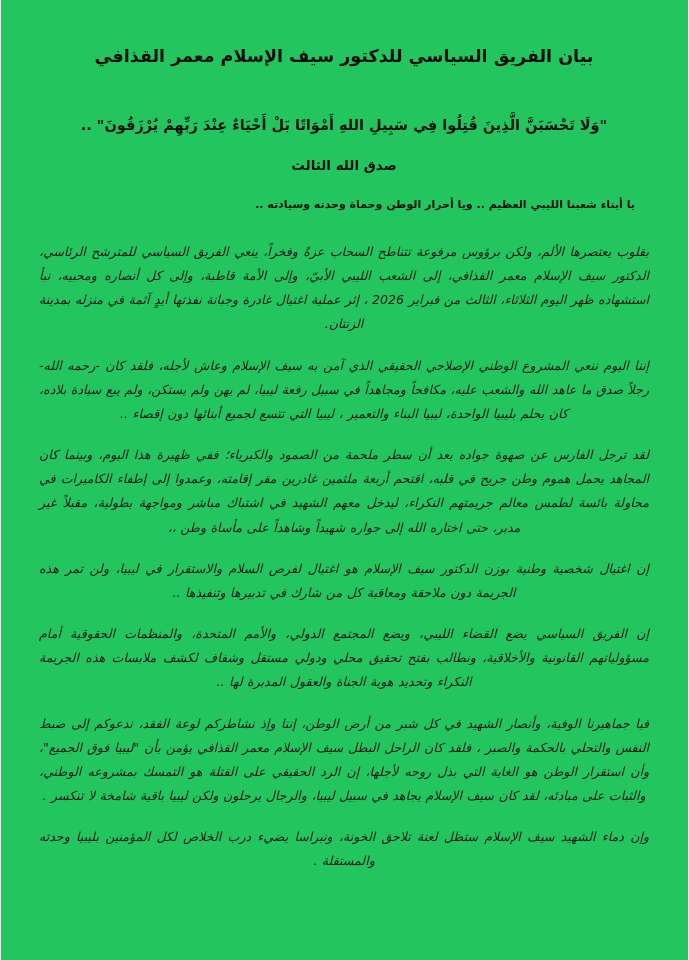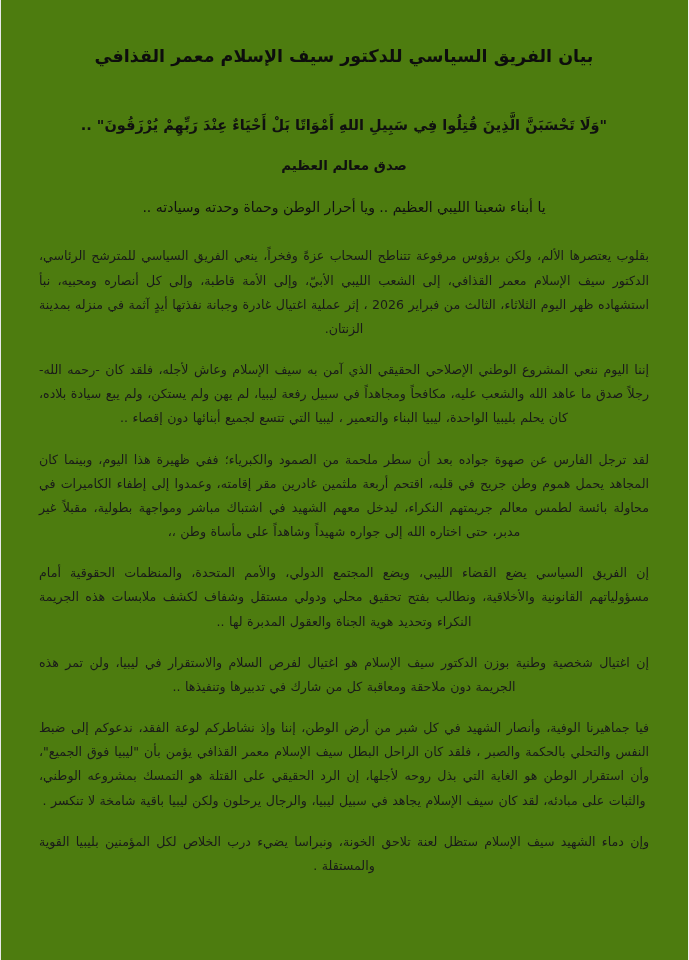--- a/index.html
+++ b/index.html
@@ -12,21 +12,21 @@
     height: 960px;
     overflow: hidden;
     font-family: "DejaVu Sans", "Liberation Sans", sans-serif;
     color: #111111;
     position: relative;
   }
   .page {
     width: 689px;
     height: 960px;
     box-sizing: border-box;
-    background: #4d7c0f;
+    background: #22c55e;
     padding: 0;
     position: relative;
     border-left: 1px solid #e9e9e9;
     border-right: 1px solid #f2f2f2;
   }
   .inner {
     padding: 38px 39px 0 40px;
     box-sizing: border-box;
     width: 689px;
   }
@@ -51,59 +51,60 @@
   }
   .sadaqa {
     text-align: center;
     font-weight: bold;
     font-size: 13.5px;
     line-height: 1.5;
     margin: 18px 0 0 0;
     color: #101010;
   }
   .salutation {
-    text-align: center;
-    font-weight: normal;
-    font-size: 14px;
+    text-align: right;
+    font-weight: bold;
+    font-size: 11px;
     line-height: 1.5;
     margin: 22px 0 0 0;
     padding: 0 14px;
     color: #101010;
   }
   .body-wrap {
     margin-top: 26px;
   }
   p.para {
     text-align: justify;
     text-align-last: center;
     font-size: 12.6px;
     line-height: 1.92;
     margin: 0 0 17px 0;
     color: #1a1a1a;
     word-spacing: 0.5px;
+    font-style: italic;
   }
 </style>
 </head>
 <body>
 
 <div class="page">
   <div class="inner">
 
     <h1 class="doc-title">بيان الفريق السياسي للدكتور سيف الإسلام معمر القذافي</h1>
 
     <div class="verse">"وَلَا تَحْسَبَنَّ الَّذِينَ قُتِلُوا فِي سَبِيلِ اللهِ أَمْوَاتًا بَلْ أَحْيَاءٌ عِنْدَ رَبِّهِمْ يُرْزَقُونَ" ..</div>
 
-    <div class="sadaqa">صدق معالم العظيم</div>
+    <div class="sadaqa">صدق الله الثالث</div>
 
     <div class="salutation">يا أبناء شعبنا الليبي العظيم .. ويا أحرار الوطن وحماة وحدته وسيادته ..</div>
 
     <div class="body-wrap">
       <p class="para">بقلوب يعتصرها الألم، ولكن برؤوس مرفوعة تتناطح السحاب عزةً وفخراً، ينعي الفريق السياسي للمترشح الرئاسي، الدكتور سيف الإسلام معمر القذافي، إلى الشعب الليبي الأبيّ، وإلى الأمة قاطبة، وإلى كل أنصاره ومحبيه، نبأ استشهاده ظهر اليوم الثلاثاء، الثالث من فبراير 2026 ، إثر عملية اغتيال غادرة وجبانة نفذتها أيدٍ آثمة في منزله بمدينة الزنتان.</p>
       <p class="para">إننا اليوم ننعي المشروع الوطني الإصلاحي الحقيقي الذي آمن به سيف الإسلام وعاش لأجله، فلقد كان -رحمه الله- رجلاً صدق ما عاهد الله والشعب عليه، مكافحاً ومجاهداً في سبيل رفعة ليبيا، لم يهن ولم يستكن، ولم يبع سيادة بلاده، كان يحلم بليبيا الواحدة، ليبيا البناء والتعمير ، ليبيا التي تتسع لجميع أبنائها دون إقصاء ..</p>
       <p class="para">لقد ترجل الفارس عن صهوة جواده بعد أن سطر ملحمة من الصمود والكبرياء؛ ففي ظهيرة هذا اليوم، وبينما كان المجاهد يحمل هموم وطن جريح في قلبه، اقتحم أربعة ملثمين غادرين مقر إقامته، وعمدوا إلى إطفاء الكاميرات في محاولة بائسة لطمس معالم جريمتهم النكراء، ليدخل معهم الشهيد في اشتباك مباشر ومواجهة بطولية، مقبلاً غير مدبر، حتى اختاره الله إلى جواره شهيداً وشاهداً على مأساة وطن ،،</p>
+      <p class="para">إن اغتيال شخصية وطنية بوزن الدكتور سيف الإسلام هو اغتيال لفرص السلام والاستقرار في ليبيا، ولن تمر هذه الجريمة دون ملاحقة  ومعاقبة كل من شارك في تدبيرها وتنفيذها ..</p>
       <p class="para">إن الفريق السياسي يضع القضاء الليبي، ويضع المجتمع الدولي، والأمم المتحدة، والمنظمات الحقوقية أمام مسؤولياتهم القانونية والأخلاقية، ونطالب بفتح تحقيق محلي ودولي مستقل وشفاف  لكشف ملابسات هذه الجريمة النكراء وتحديد هوية الجناة والعقول المدبرة لها ..</p>
-      <p class="para">إن اغتيال شخصية وطنية بوزن الدكتور سيف الإسلام هو اغتيال لفرص السلام والاستقرار في ليبيا، ولن تمر هذه الجريمة دون ملاحقة  ومعاقبة كل من شارك في تدبيرها وتنفيذها ..</p>
       <p class="para">فيا جماهيرنا الوفية، وأنصار الشهيد في كل شبر من أرض الوطن، إننا وإذ نشاطركم لوعة الفقد، ندعوكم إلى ضبط النفس والتحلي بالحكمة والصبر ، فلقد كان الراحل البطل سيف الإسلام معمر القذافي يؤمن بأن "ليبيا فوق الجميع"، وأن استقرار الوطن هو الغاية التي بذل روحه لأجلها، إن الرد الحقيقي على القتلة هو التمسك بمشروعه الوطني، والثبات على مبادئه، لقد كان سيف الإسلام يجاهد في سبيل ليبيا، والرجال يرحلون ولكن ليبيا باقية شامخة لا تنكسر .</p>
-      <p class="para">وإن دماء الشهيد سيف الإسلام  ستظل لعنة تلاحق الخونة، ونبراسا يضيء درب الخلاص لكل المؤمنين بليبيا القوية والمستقلة .</p>
+      <p class="para">وإن دماء الشهيد سيف الإسلام  ستظل لعنة تلاحق الخونة، ونبراسا يضيء درب الخلاص لكل المؤمنين بليبيا وحدته والمستقلة .</p>
     </div>
 
   </div>
 </div>
 
 </body></html>

